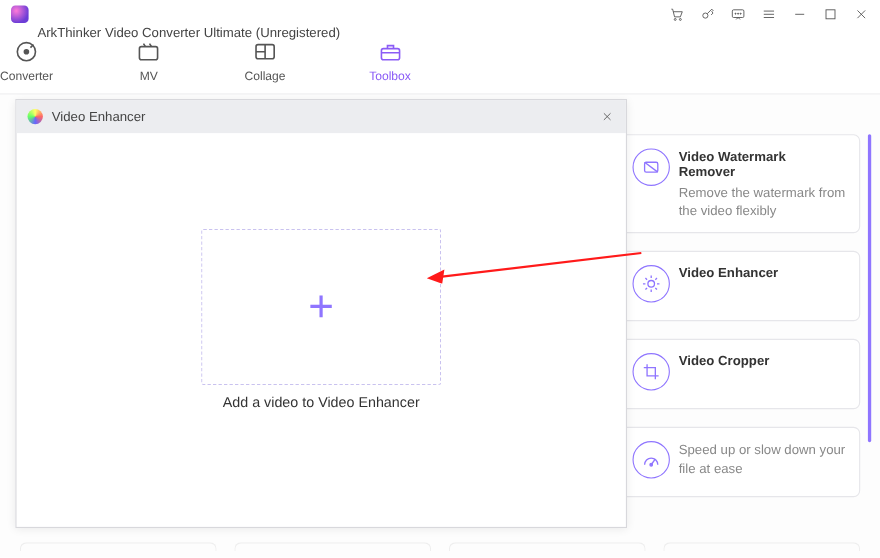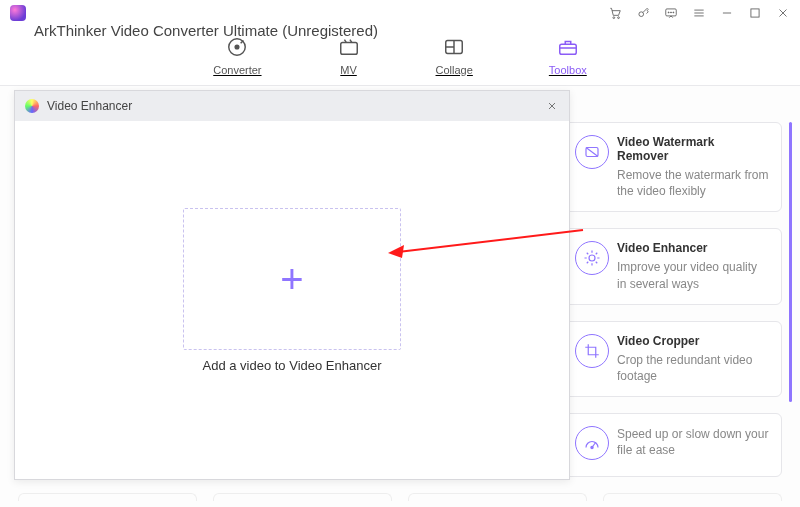--- a/index.html
+++ b/index.html
@@ -1,27 +1,27 @@
 <!DOCTYPE html>
 <html><head>
 <meta charset="utf-8">
 <style>
   * { box-sizing: border-box; margin: 0; padding: 0; font-family: -apple-system, BlinkMacSystemFont, "Segoe UI", Arial, sans-serif; }
   body { width: 800px; height: 507px; background: #fff; overflow: hidden; position: relative; }
 
   
   .titlebar { height: 26px; display: flex; align-items: center; padding: 0 10px; background: #fff; position: relative; }
   .app-icon { width: 16px; height: 16px; border-radius: 4px; background: radial-gradient(circle at 30% 30%, #ff7ad9, #6c3dd6 70%); margin-right: 8px; }
-  .app-title { font-size: 15px; color: #444; margin-top: 34px; }
+  .app-title { font-size: 12px; color: #444; margin-top: 34px; }
   .title-actions { position: absolute; right: 8px; top: 0; height: 26px; display: flex; align-items: center; gap: 10px; }
   .title-actions .ticon { width: 18px; height: 18px; display:flex; align-items:center; justify-content:center; color:#555; }
   .title-actions svg { width: 14px; height: 14px; stroke:#555; stroke-width:1.4; fill:none; }
 
   
-  .navtabs { height: 60px; display:flex; align-items:center; justify-content:center; gap: 76px; border-bottom: 1px solid #e9e9ec; text-decoration: underline; }
+  .navtabs { height: 60px; display:flex; align-items:center; justify-content:flex-start; gap: 76px; border-bottom: 1px solid #e9e9ec; }
   .navtab { display:flex; flex-direction:column; align-items:center; gap:6px; cursor:pointer; color:#555; }
   .navtab.active { color:#8b5cf6; }
   .navtab .nicon { width:22px; height:22px; display:flex; align-items:center; justify-content:center; }
   .navtab svg { width:22px; height:22px; stroke:currentColor; stroke-width:1.6; fill:none; }
   .navtab .nlabel { font-size: 11px; }
 
   
   .content { position:absolute; top:86px; left:0; right:0; bottom:0; background:#fdfdfd; }
 
   
@@ -161,30 +161,28 @@
       <div class="cdesc">Remove the watermark from the video flexibly</div>
     </div>
     <div class="card">
       <span class="cicon">
           <svg viewBox="0 0 24 24">
             <circle cx="12" cy="12" r="4"></circle>
             <path d="M12 2v3M12 19v3M2 12h3M19 12h3M5 5l2 2M17 17l2 2M19 5l-2 2M5 19l2-2"></path>
           </svg>
         </span>
       <div class="ctitle">Video Enhancer</div>
-      <div class="cdesc">Improve your video quality in several ways</div>
     </div>
     <div class="card">
       <span class="cicon">
           <svg viewBox="0 0 24 24">
             <path d="M7 3v14h14M3 7h14v14"></path>
           </svg>
         </span>
       <div class="ctitle">Video Cropper</div>
-      <div class="cdesc">Crop the redundant video footage</div>
     </div>
     <div class="card">
       <span class="cicon">
           <svg viewBox="0 0 24 24">
             <path d="M4 18a8 8 0 0 1 16 0"></path>
             <path d="M12 18l5-7"></path>
             <circle cx="12" cy="18" r="1.5" fill="#8f75ff"></circle>
           </svg>
         </span>
       <div class="cdesc">Speed up or slow down your file at ease</div>

